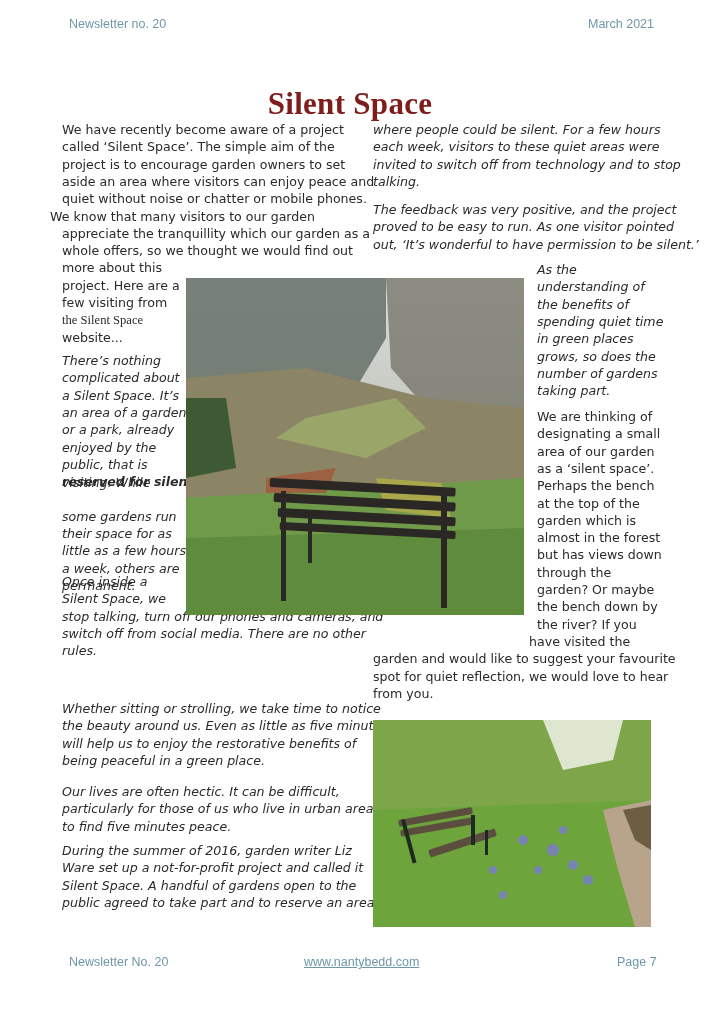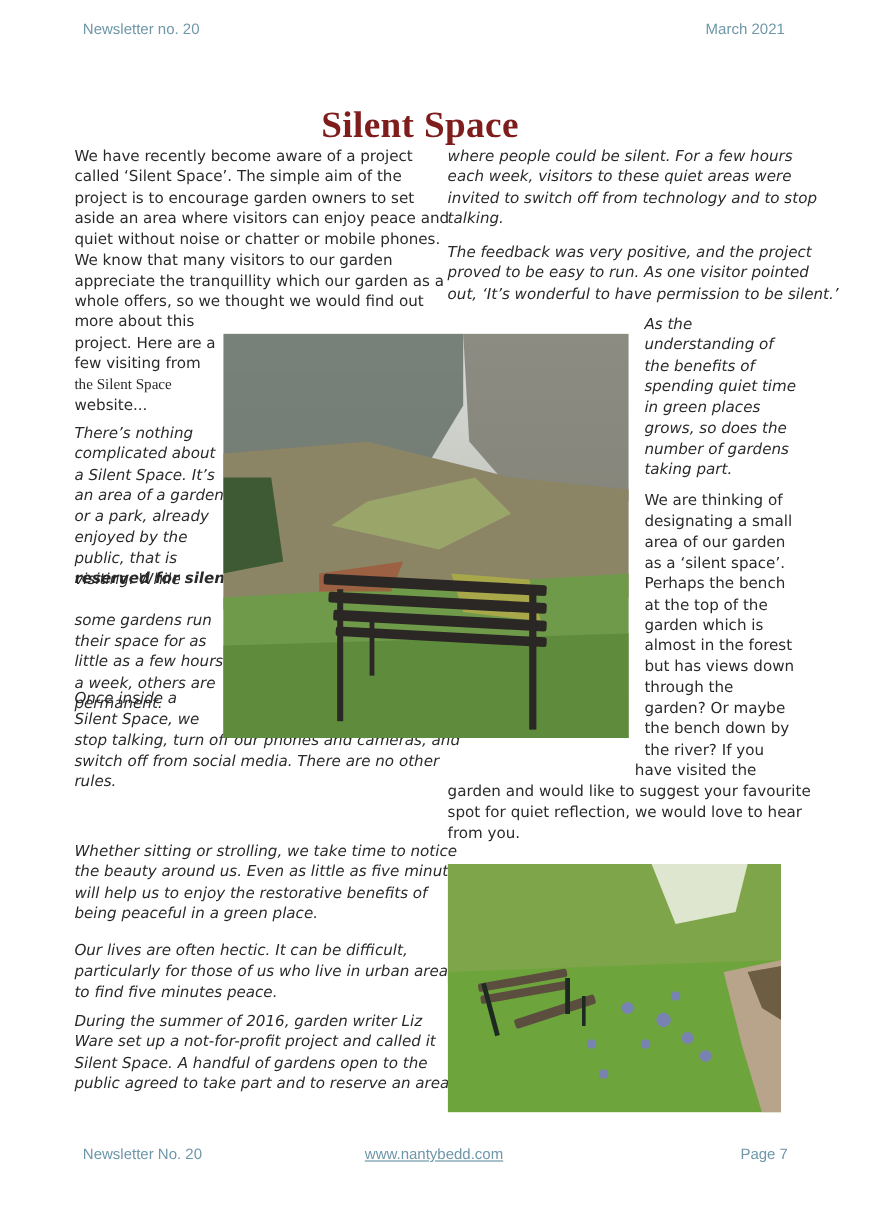--- a/index.html
+++ b/index.html
@@ -22,21 +22,21 @@
 <div class="hdr" style="left:588px; top:17px;">March 2021</div>
 
 <div class="title">Silent Space</div>
 
 <div id="content">
     <div class="ln" style="left: 62px; top: 121px;">We have recently become aware of a project</div>
     <div class="ln" style="left: 62px; top: 138.3px;">called ‘Silent Space’.  The simple aim of the</div>
     <div class="ln" style="left: 62px; top: 155.6px;">project is to encourage garden owners to set</div>
     <div class="ln" style="left: 62px; top: 172.9px;">aside an area where visitors can enjoy peace and</div>
     <div class="ln" style="left: 62px; top: 190.2px;">quiet without noise or chatter or mobile phones.</div>
-    <div class="ln" style="left: 62px; top: 207.5px;">We know that many visitors to our garden</div>
+    <div class="ln" style="left: 50px; top: 207.5px;">We know that many visitors to our garden</div>
     <div class="ln" style="left: 62px; top: 224.8px;">appreciate the tranquillity which our garden as a</div>
     <div class="ln" style="left: 62px; top: 242.1px;">whole offers, so we thought we would find out</div>
     <div class="ln" style="left: 62px; top: 259.4px;">more about this</div>
     <div class="ln" style="left: 62px; top: 276.7px;">project.  Here are a</div>
     <div class="ln" style="left: 62px; top: 294px;">few visiting from</div>
     <div class="ln" style="left: 62px; top: 312px; font-family: Liberation Serif, serif;">the Silent Space</div>
     <div class="ln" style="left: 62px; top: 328.6px;">website...</div>
     <div class="ln it" style="left: 62px; top: 352px;">There’s nothing</div>
     <div class="ln it" style="left: 62px; top: 369.3px;">complicated about</div>
     <div class="ln it" style="left: 62px; top: 386.6px;">a Silent Space.  It’s</div>

